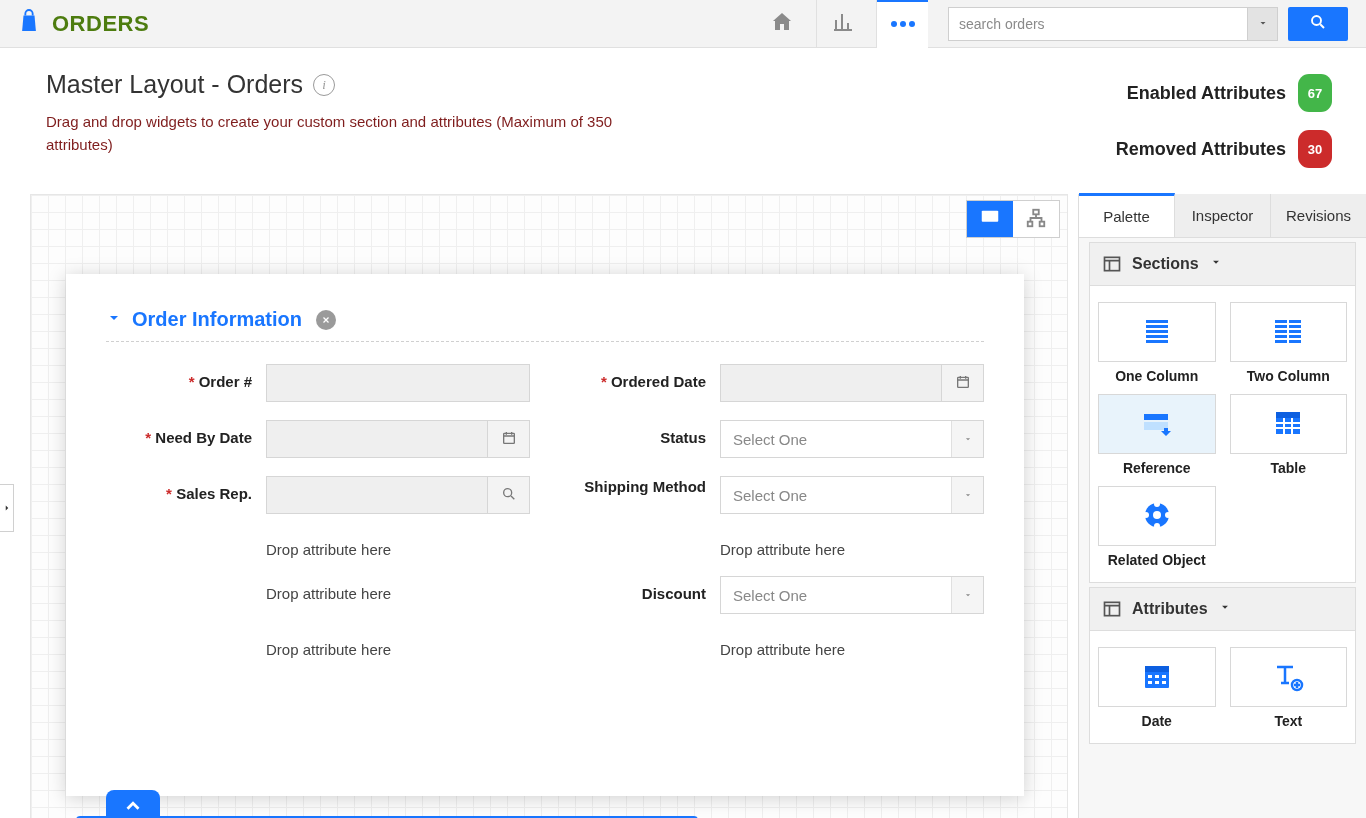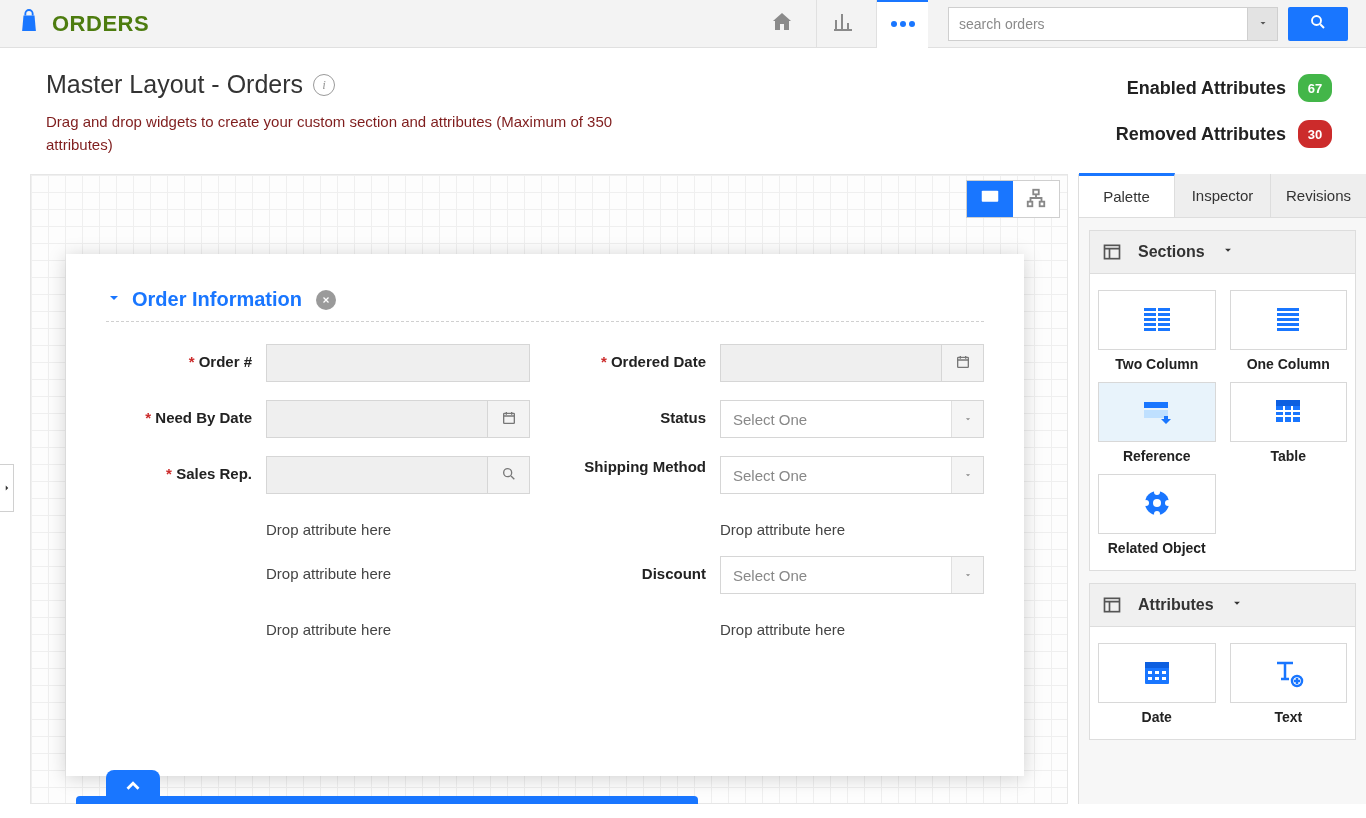--- a/index.html
+++ b/index.html
@@ -66,21 +66,21 @@
   .page-title { font-size: 25px; color:#333; font-weight:400; }
   .info-icon {
     width:22px;height:22px;border:1.5px solid #9a9a9a;border-radius:50%;
     display:flex;align-items:center;justify-content:center; color:#9a9a9a;
     font-family: Georgia, serif; font-style: italic; font-size: 13px;
   }
   .page-desc { margin-top:12px; color:#7f1d1d; font-size:15px; max-width:600px; line-height:1.5;}
   .page-header-right { text-align:right; padding-top:4px;}
   .attr-row { display:flex; align-items:center; justify-content:flex-end; gap:12px; margin-bottom:18px;}
   .attr-row .label { font-size:18px; font-weight:700; color:#222;}
-  .badge { min-width:34px; height:28px; border-radius:11px; color:#fff; font-size:13px; font-weight:700; display:inline-flex; align-items:center; justify-content:center; padding:0 8px;}
+  .badge { min-width:34px; height:38px; border-radius:11px; color:#fff; font-size:13px; font-weight:700; display:inline-flex; align-items:center; justify-content:center; padding:0 8px;}
   .badge-green { background:#43b649;}
   .badge-red { background:#cc2b2b;}
 
   
   .main-area { display:flex; position:relative; height:630px; }
   .edge-toggle {
     position:absolute; left:0; top:290px; width:14px; height:48px; background:#fff;
     border:1px solid #d0d0d0; border-left:none; display:flex; align-items:center; justify-content:center;
     z-index:20;
   }
@@ -149,22 +149,22 @@
   .right-panel { width:288px; border-left:1px solid #ddd; background:#f7f7f7; position:relative;}
   .tabs { display:flex; height:44px; background:#eee; border-bottom:1px solid #ddd; }
   .tab { flex:1; display:flex; align-items:center; justify-content:center; font-size:15px; color:#333;
          border-right:1px solid #ddd;}
   .tab:last-child{border-right:none;}
   .tab.active { background:#fff; border-top:3px solid #1976ff; margin-top:-1px; font-weight:400;}
   .panel-scroll { height: 583px; overflow-y: scroll; }
   .panel-scroll::-webkit-scrollbar{width:14px;background:#e8e8e8;}
   .panel-scroll::-webkit-scrollbar-thumb{background:#c0c0c0;}
   .panel-group-head {
-    height:44px; background:#f0f0f0; border:1px solid #ddd; margin:12px 10px 0 10px;
-    display:flex; align-items:center; gap:16px; padding:0 12px; font-size:16px; font-weight:700; color:#333;
+    height:44px; background:#f0f0f0; border:1px solid #ddd; margin:4px 10px 0 10px;
+    display:flex; align-items:center; gap:10px; padding:0 12px; font-size:16px; font-weight:700; color:#333;
   }
   .panel-group-head svg.hicon{width:20px;height:20px;color:#555;}
   .panel-group-body {
     background:#fff; border:1px solid #ddd; border-top:none; margin:0 10px; padding:16px 8px 14px 8px;
     display:grid; grid-template-columns: 1fr 1fr; gap: 10px 14px;
   }
   .palette-item { text-align:center; }
   .palette-tile {
     width:100%; height:60px; border:1px solid #d8d8d8; background:#fff;
     display:flex; align-items:center; justify-content:center; color:#1976ff;
@@ -434,20 +434,32 @@
         <svg class="hicon" viewBox="0 0 24 24" fill="none" stroke="currentColor" stroke-width="2">
             <rect x="3" y="4" width="18" height="16"></rect>
             <path d="M3 8h18M9 8v12"></path>
           </svg>
         <span>Sections</span>
         <span><svg width="14" height="14" viewBox="0 0 24 24" fill="currentColor">
               <path d="M7 10l5 5 5-5z"></path>
             </svg></span>
       </div>
       <div class="panel-group-body">
+        <div class="palette-item">
+          <div class="palette-tile">
+            <span><svg viewBox="0 0 34 34" fill="#1976ff">
+                  <rect x="6" y="6" width="22" height="3"></rect>
+                  <rect x="6" y="11" width="22" height="3"></rect>
+                  <rect x="6" y="16" width="22" height="3"></rect>
+                  <rect x="6" y="21" width="22" height="3"></rect>
+                  <rect x="6" y="26" width="22" height="3"></rect>
+                </svg></span>
+          </div>
+          <div class="palette-label">One Column</div>
+        </div>
         <div class="palette-item">
           <div class="palette-tile">
             <span><svg viewBox="0 0 34 34" fill="#1976ff">
                   <g>
                     <rect x="4" y="6" width="12" height="3"></rect>
                     <rect x="4" y="11" width="12" height="3"></rect>
                     <rect x="4" y="16" width="12" height="3"></rect>
                     <rect x="4" y="21" width="12" height="3"></rect>
                     <rect x="4" y="26" width="12" height="3"></rect>
                   </g>
@@ -456,32 +468,20 @@
                     <rect x="18" y="11" width="12" height="3"></rect>
                     <rect x="18" y="16" width="12" height="3"></rect>
                     <rect x="18" y="21" width="12" height="3"></rect>
                     <rect x="18" y="26" width="12" height="3"></rect>
                   </g>
                 </svg></span>
           </div>
           <div class="palette-label">Two Column</div>
         </div>
         <div class="palette-item">
-          <div class="palette-tile">
-            <span><svg viewBox="0 0 34 34" fill="#1976ff">
-                  <rect x="6" y="6" width="22" height="3"></rect>
-                  <rect x="6" y="11" width="22" height="3"></rect>
-                  <rect x="6" y="16" width="22" height="3"></rect>
-                  <rect x="6" y="21" width="22" height="3"></rect>
-                  <rect x="6" y="26" width="22" height="3"></rect>
-                </svg></span>
-          </div>
-          <div class="palette-label">One Column</div>
-        </div>
-        <div class="palette-item">
           <div class="palette-tile sel">
             <span><svg viewBox="0 0 34 34" fill="#1976ff">
                   <rect x="4" y="8" width="24" height="6"></rect>
                   <rect x="4" y="16" width="24" height="8" fill="#bfe0ff"></rect>
                   <path d="M26 30l-5-5h3v-3h4v3h3z"></path>
                 </svg></span>
           </div>
           <div class="palette-label">Reference</div>
         </div>
         <div class="palette-item">

